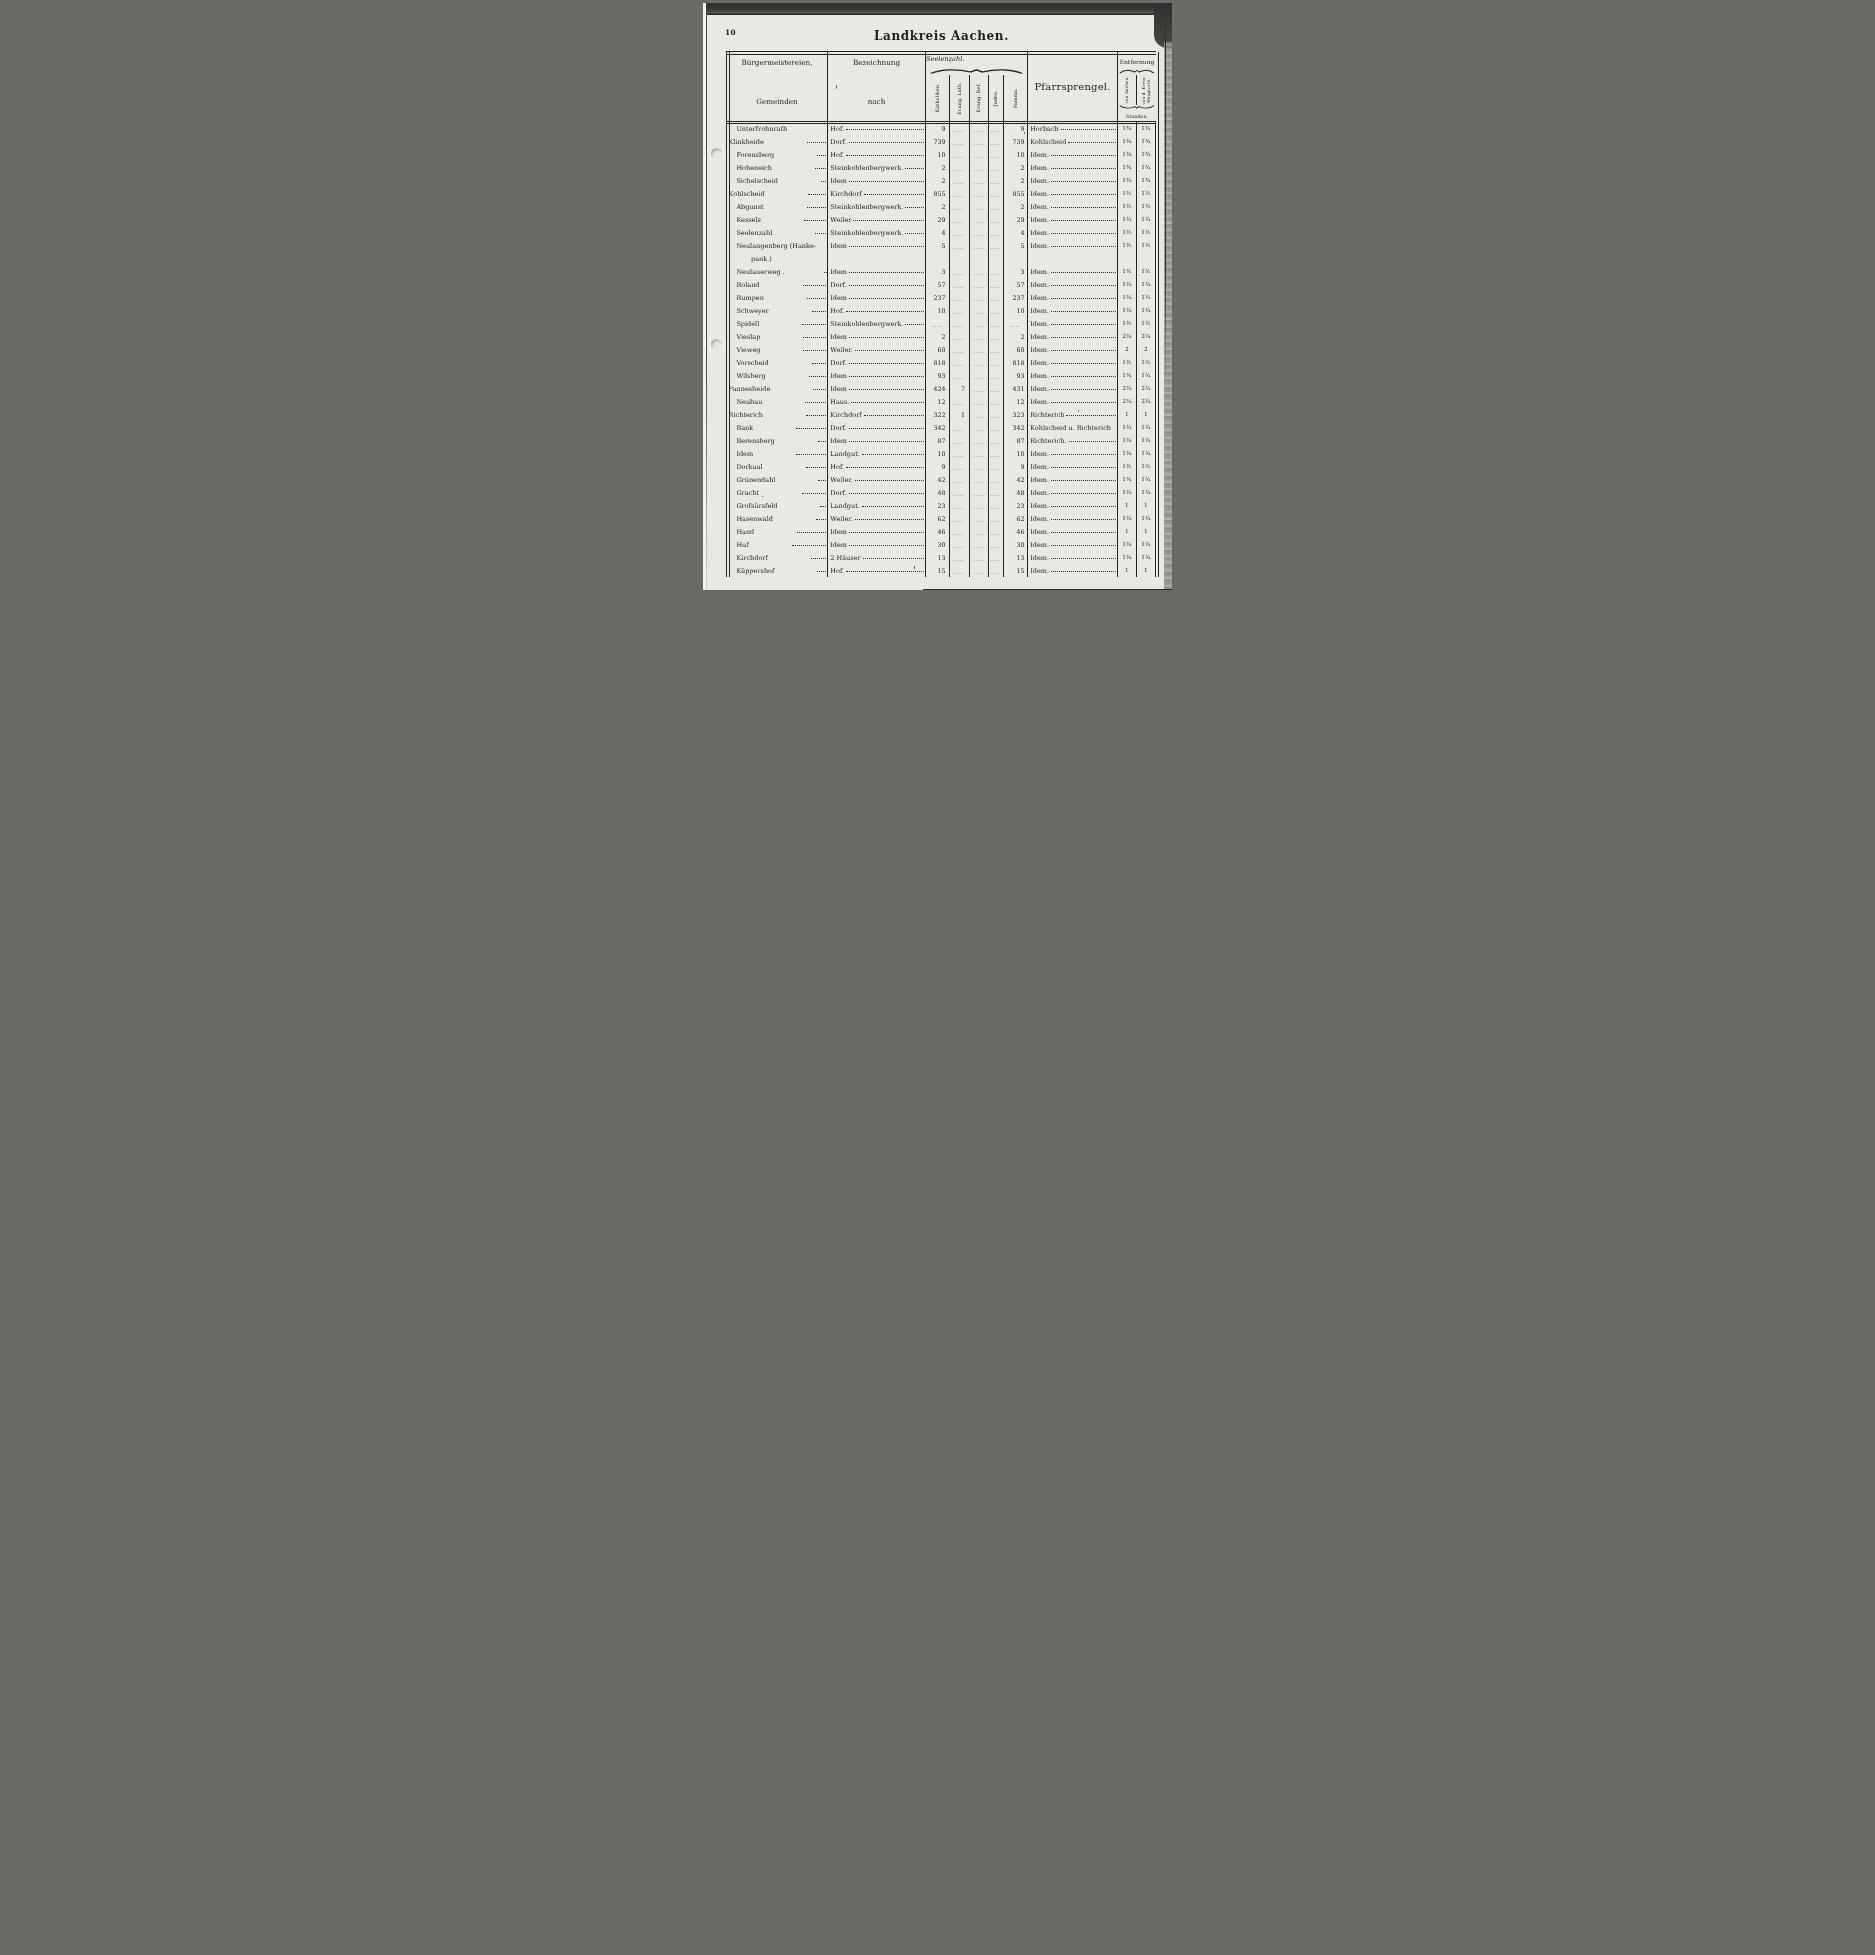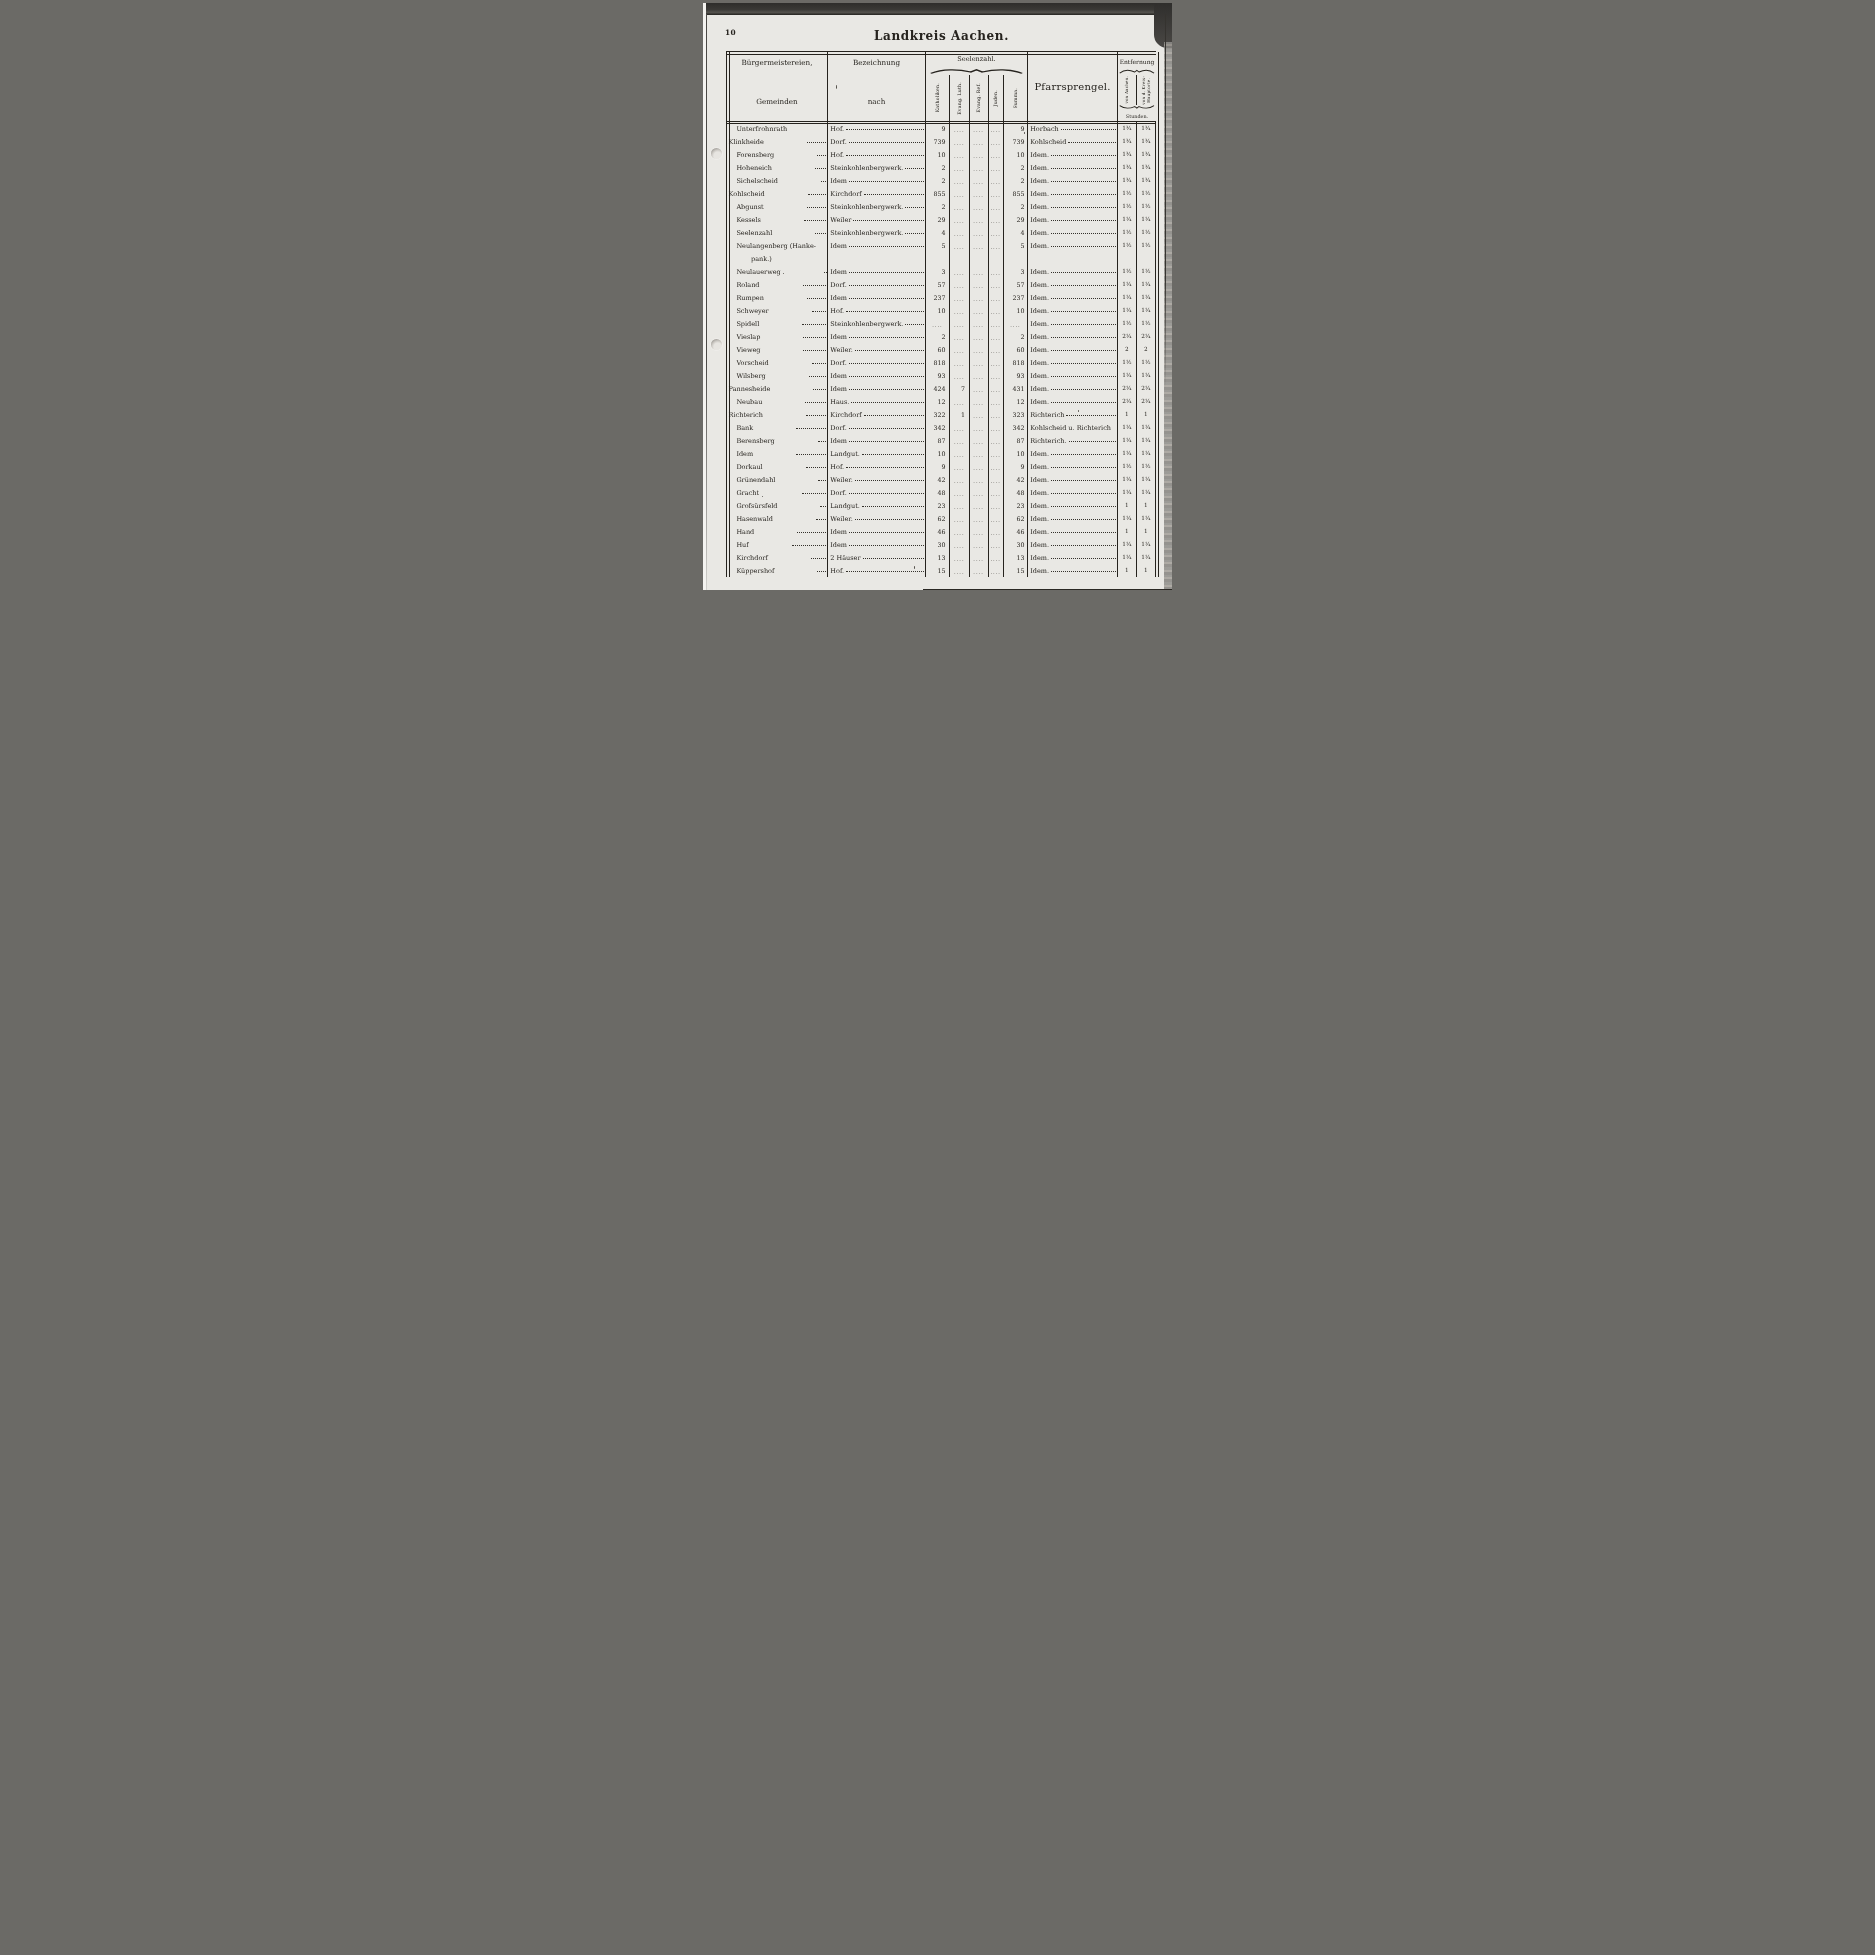--- a/index.html
+++ b/index.html
@@ -33,21 +33,21 @@
   .tablebox::before{content:'';position:absolute;left:1.6px;top:0;bottom:0;width:0.4px;background:var(--ink);}
   .tablebox::after{content:'';position:absolute;left:0;right:0;top:1.6px;height:0.4px;background:var(--ink);}
   .outer-right{position:absolute;right:-3.1px;top:0;bottom:0;width:1.2px;background:var(--ink);}
   .thead{position:relative;display:grid;grid-template-columns:101px 98px 102px 90px 38px;height:69px;
          border-bottom:1.2px solid var(--ink);}
   .thead::after{content:'';position:absolute;left:0;right:0;bottom:-2.3px;height:0.4px;background:var(--ink);}
   .hcell{box-sizing:border-box;border-right:0.4px solid var(--ink);position:relative;overflow:hidden;}
   .hcell.b2{border-right-width:1px;}
   .hstack{height:100%;display:flex;flex-direction:column;justify-content:space-between;
           padding:6.3px 0.8px 6.3px 0.8px;text-align:center;font-size:7.2px;gap:30px;}
-  .seel-title{position:absolute;top:3.1px;left:0;right:0;text-align:center;font-size:6.6px;}
+  .seel-title{position:absolute;top:3.1px;left:0;right:0;text-align:left;font-size:6.6px;font-style:italic;}
   .brace{position:absolute;left:3%;width:94%;}
   .seel-brace{top:15.6px;height:6.3px;}
   .seel-labels{position:absolute;left:0;right:0;top:23px;bottom:0;display:grid;
                grid-template-columns:24px 19.6px 19px 15.3px 23px;}
   .slot{box-sizing:border-box;border-right:0.4px solid var(--ink);display:flex;align-items:center;justify-content:center;}
   .slot:last-child{border-right:none;}
   .vlab{writing-mode:vertical-rl;transform:rotate(180deg);font-size:4.7px;letter-spacing:0.2px;white-space:pre-line;
         line-height:1.15;text-align:center;}
   .pfarr-h{display:flex;align-items:center;justify-content:center;font-size:10px;letter-spacing:0.2px;text-align:center;}
   .entf-title{position:absolute;top:5.5px;left:0;right:0;text-align:center;font-size:6px;}

